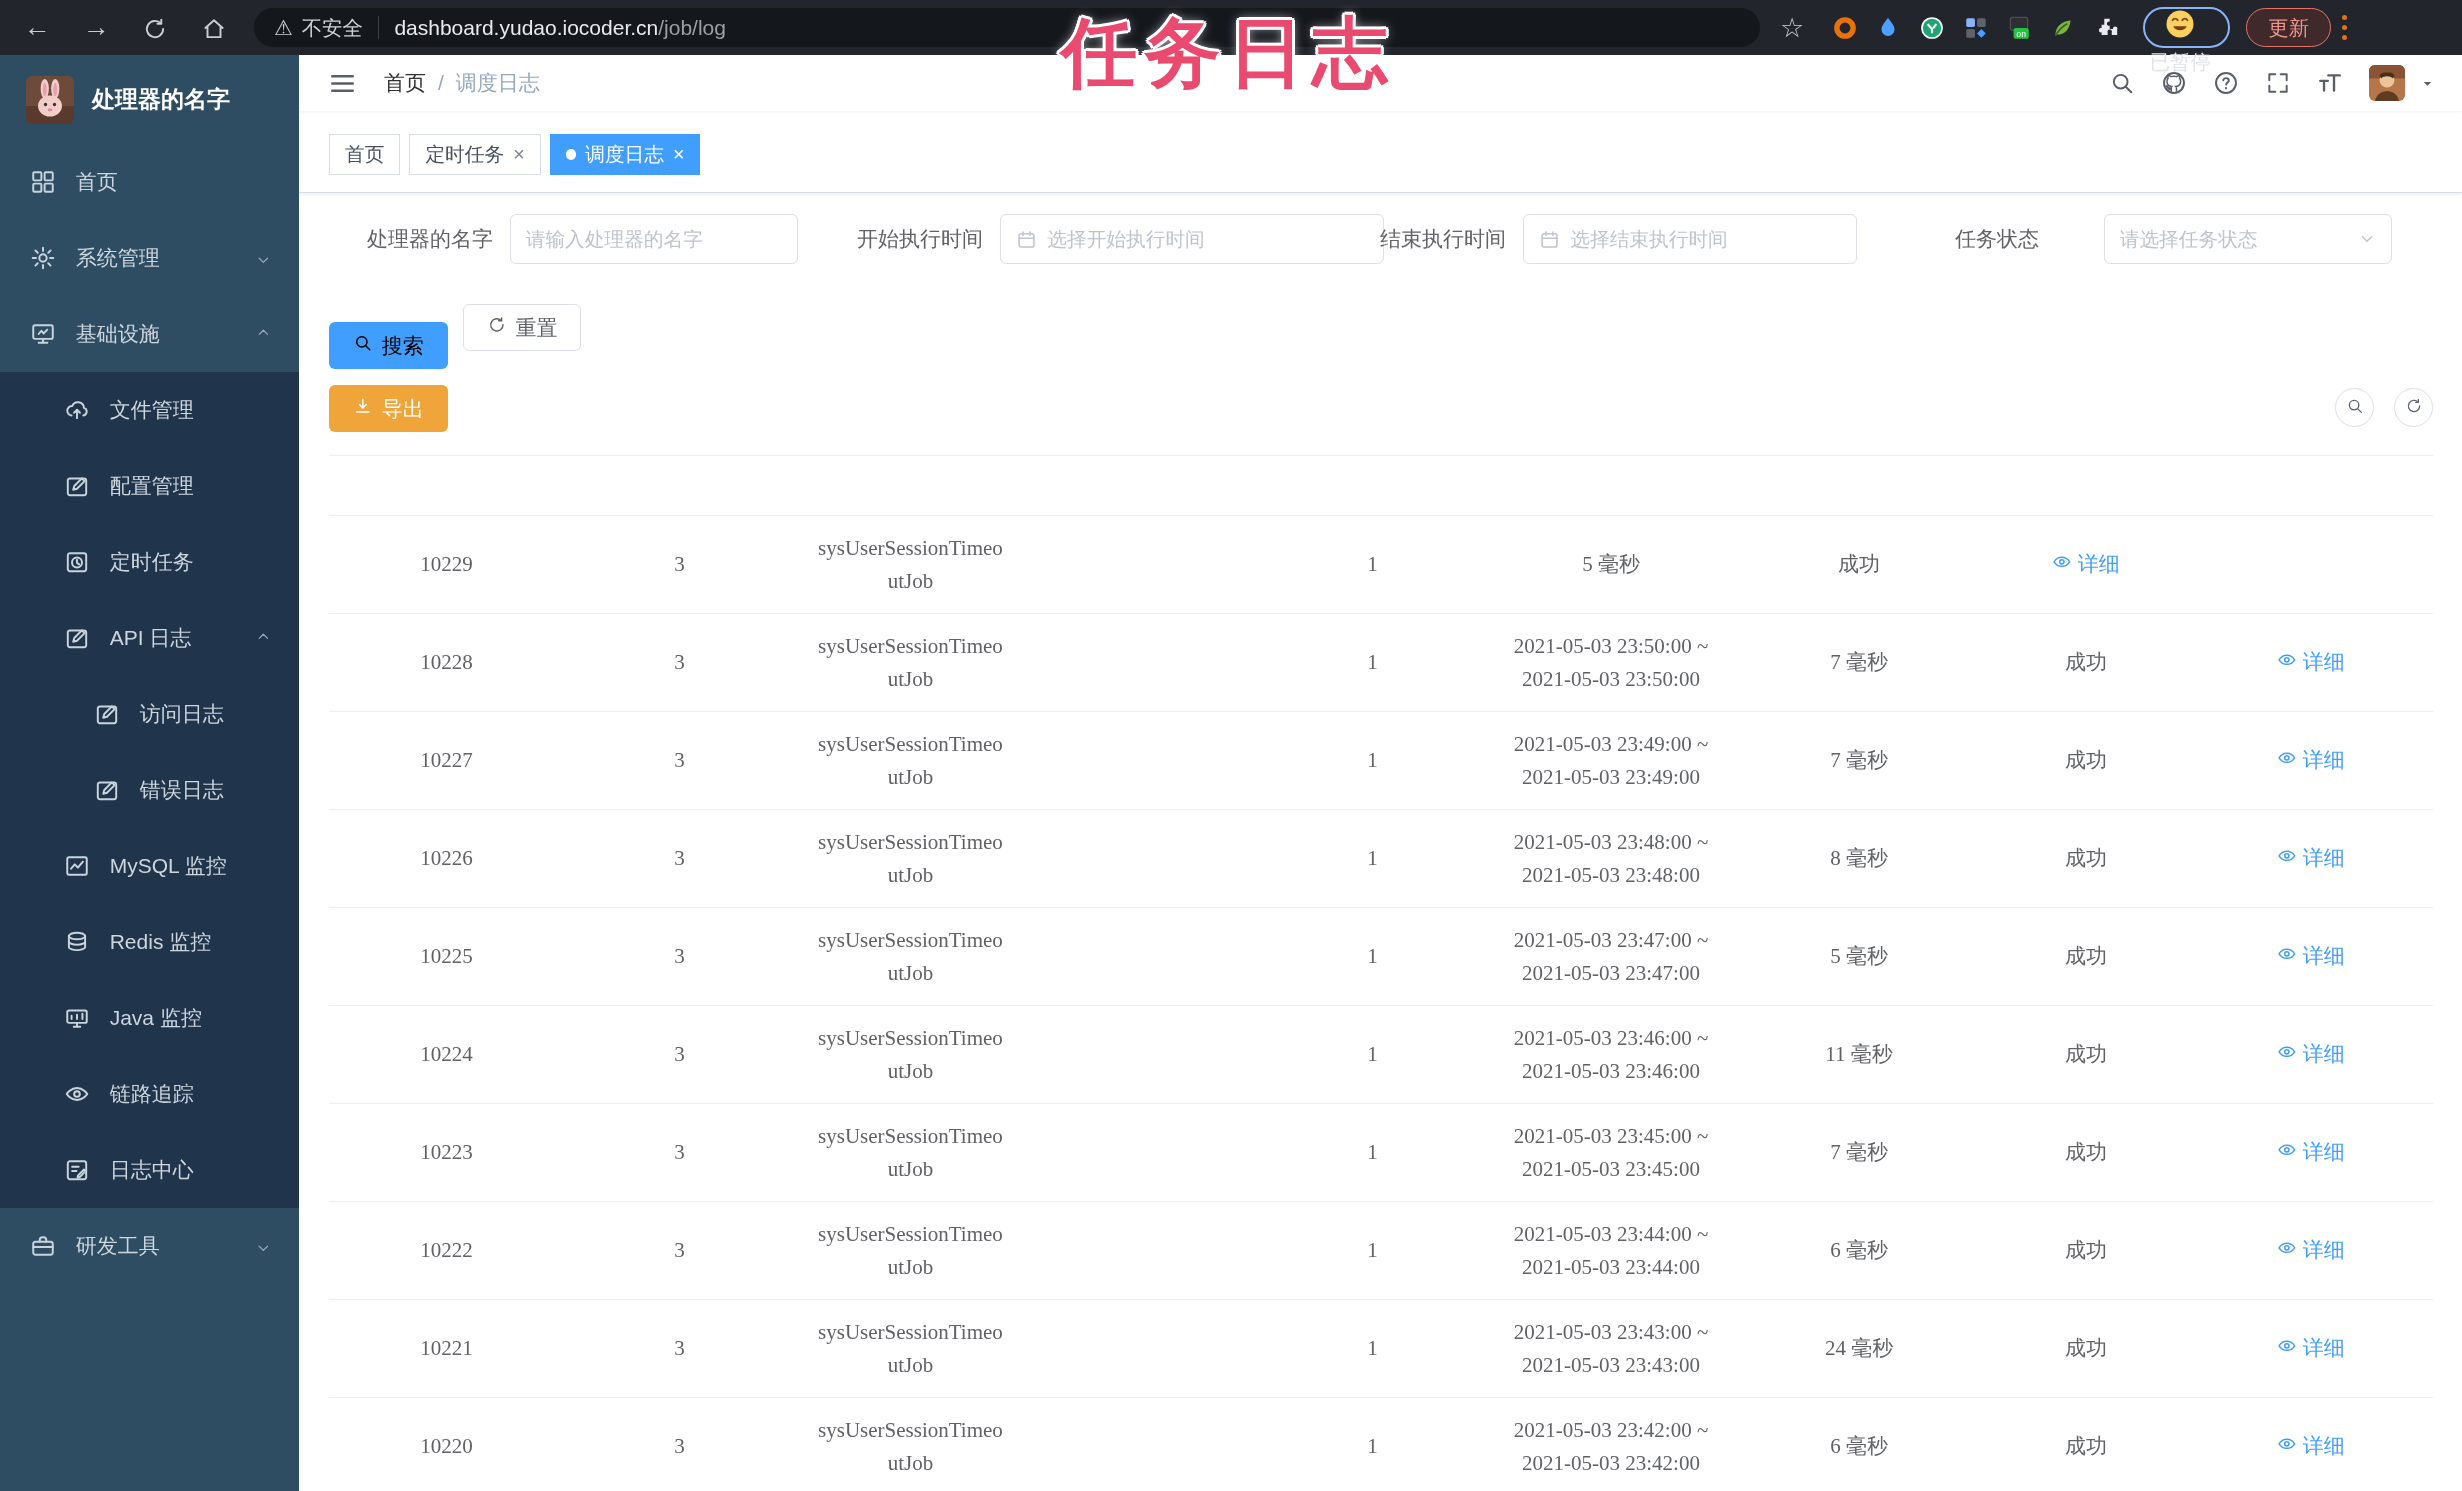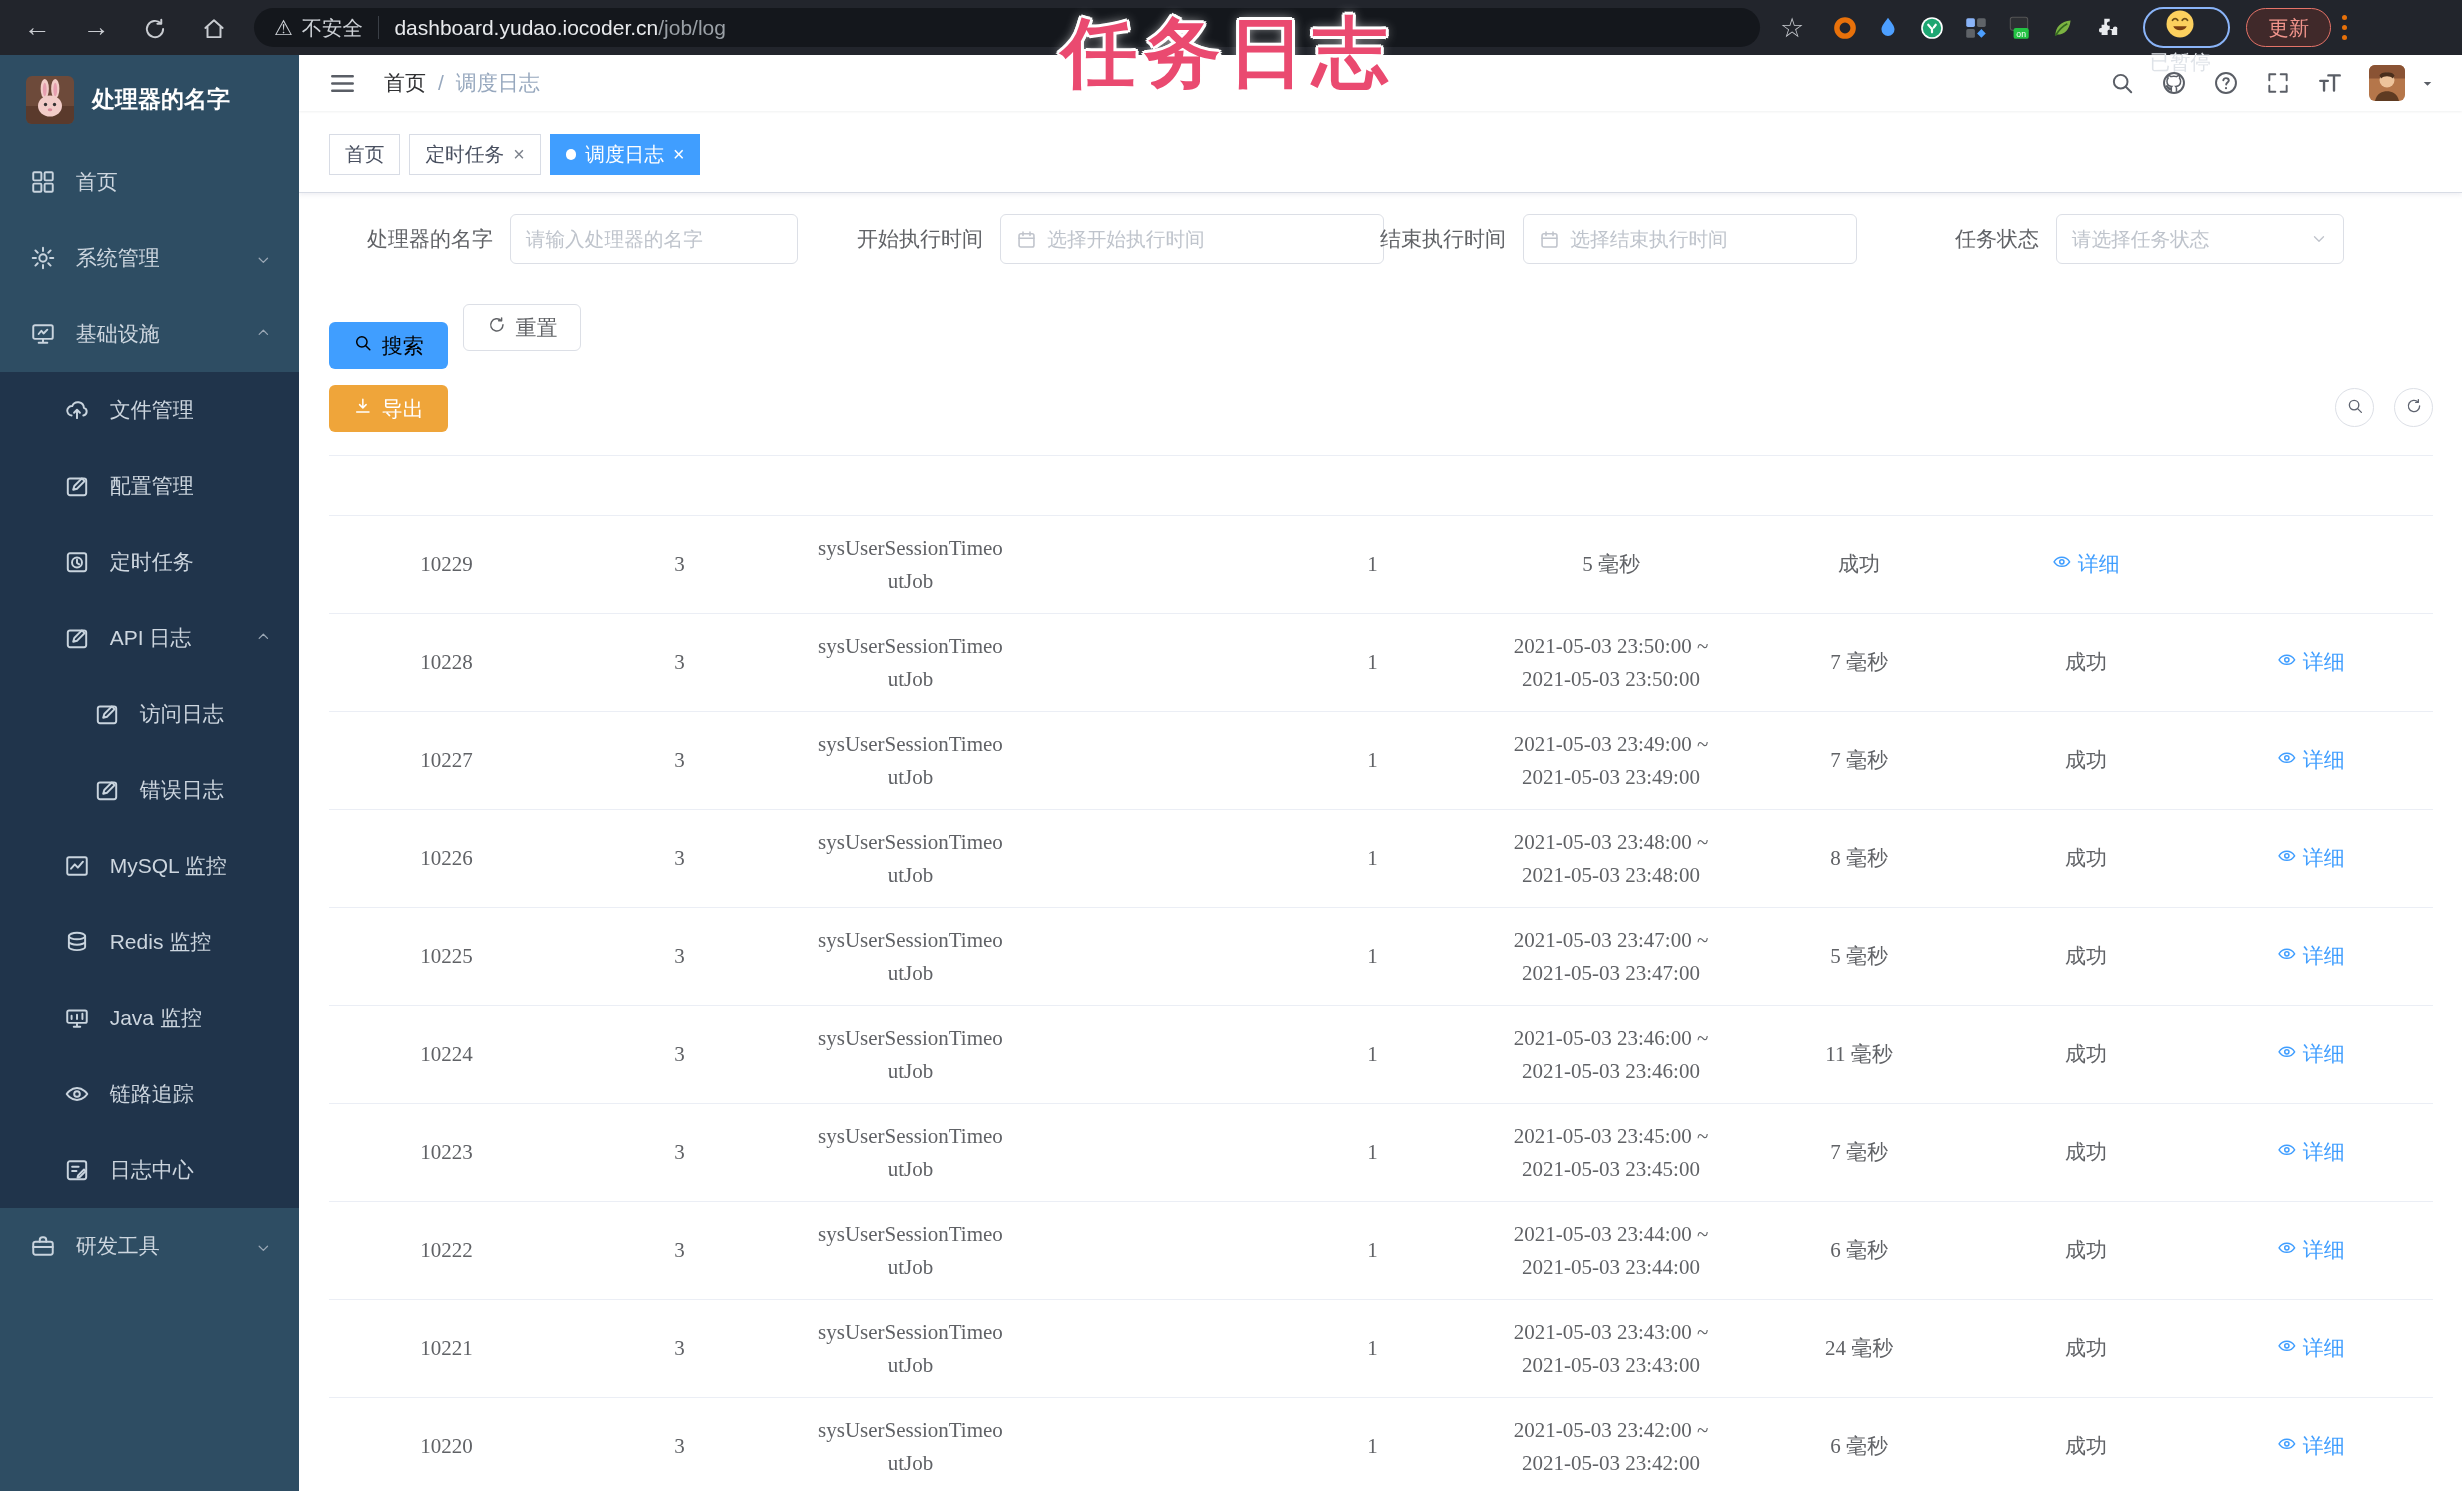--- a/index.html
+++ b/index.html
@@ -86,21 +86,21 @@
   .inputbox { height:50px; border:0.8px solid #dcdfe6; border-radius:6px; background:#fff; display:flex; align-items:center; padding:0 15px; gap:10.6px; font-size:19.7px; color:#bfc4cc; cursor:text; }
   .inputbox .ph { white-space:nowrap; }
   .inputbox .in-ic { width:21px; height:21px; color:#c0c4cc; flex:none; }
   .inputbox .in-ic svg { width:21px; height:21px; }
   .selectbox { cursor:pointer; }
   .selectbox .caret { margin-left:auto; width:18px; height:18px; color:#c0c4cc; }
   .selectbox .caret svg { width:18px; height:18px; }
   .fg1 { left:68px; }  .fg1 .inputbox { width:288px; }
   .fg2 { left:558px; } .fg2 .inputbox { width:384px; }
   .fg3 { left:1081px; }.fg3 .inputbox { width:334px; }
-  .fg4 { left:1656px; }.fg4 .inputbox { width:288px; }
+  .fg4 { left:1656px;gap:48px; }.fg4 .inputbox { width:288px; }
 
   
   .btnrow { position:absolute; top:111px; left:30px; display:flex; gap:15px; }
   .btn { height:47px; border-radius:6px; font-size:21px; display:inline-flex; align-items:center; gap:9px; padding:0 23px; cursor:pointer; border:0.8px solid transparent; }
   .btn svg { width:19.7px; height:19.7px; }
   .btn-primary { background:#409eff; color:#000000;margin-top:18px; }
   .btn-plain { background:#fff; color:#606266; border-color:#dcdfe6; }
   .exportrow { position:absolute; top:192px; left:30px;text-align:right; }
   .btn-warning { background:#efa53a; color:#fff; }
   .toolcircles { position:absolute; top:195px; right:29px; display:flex; gap:19.7px; }

